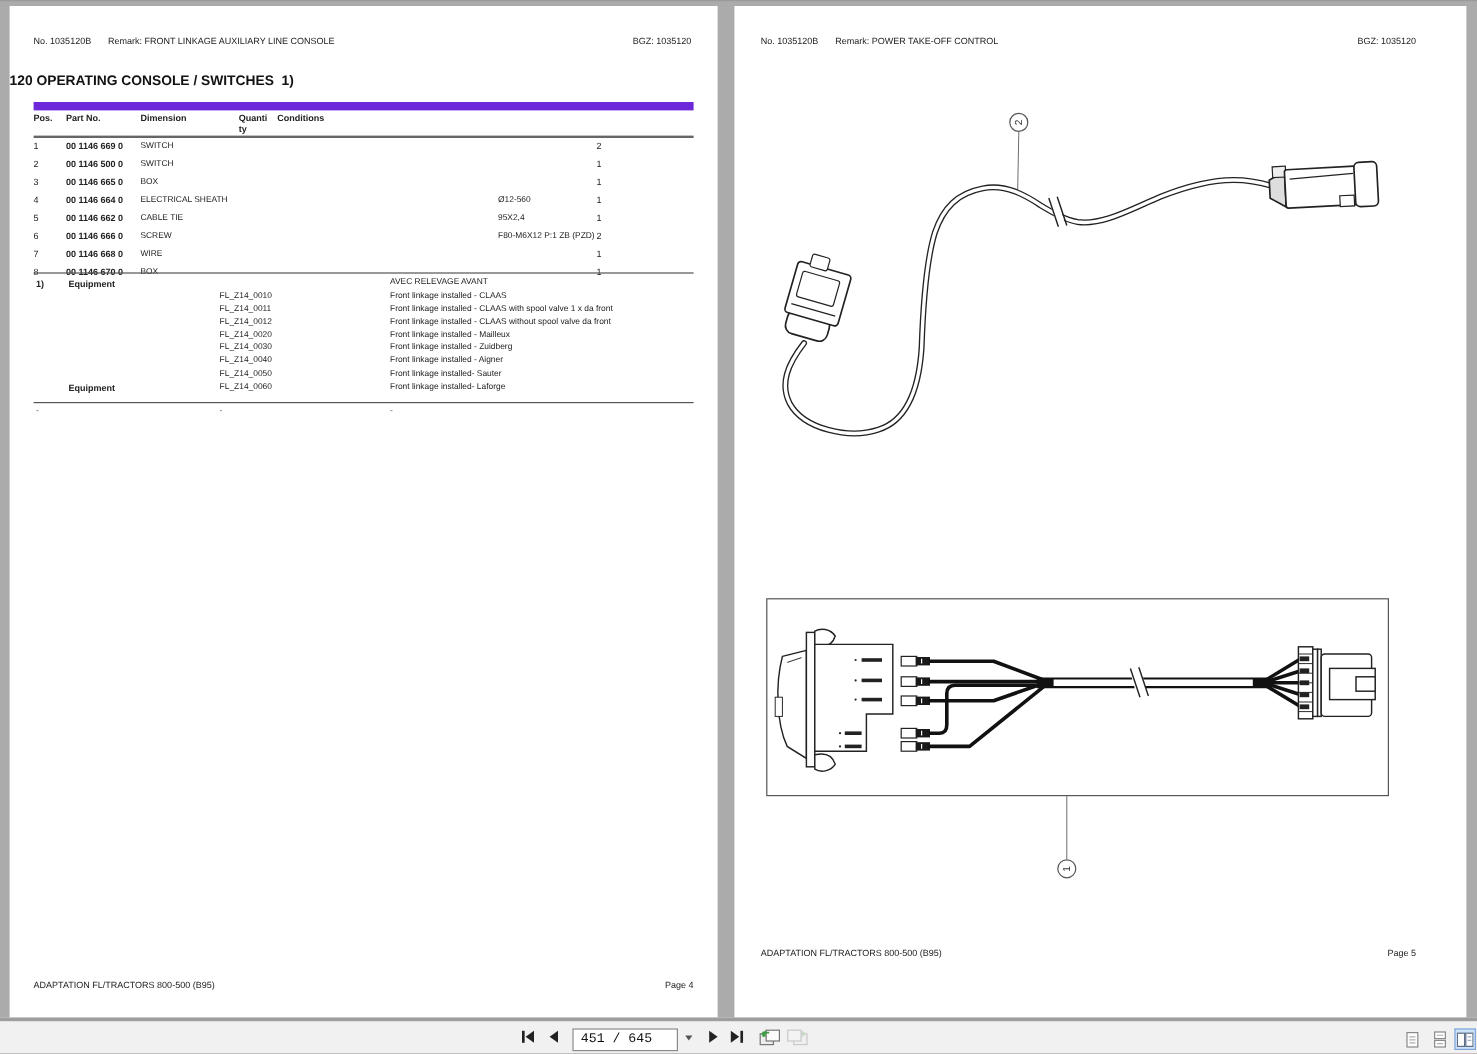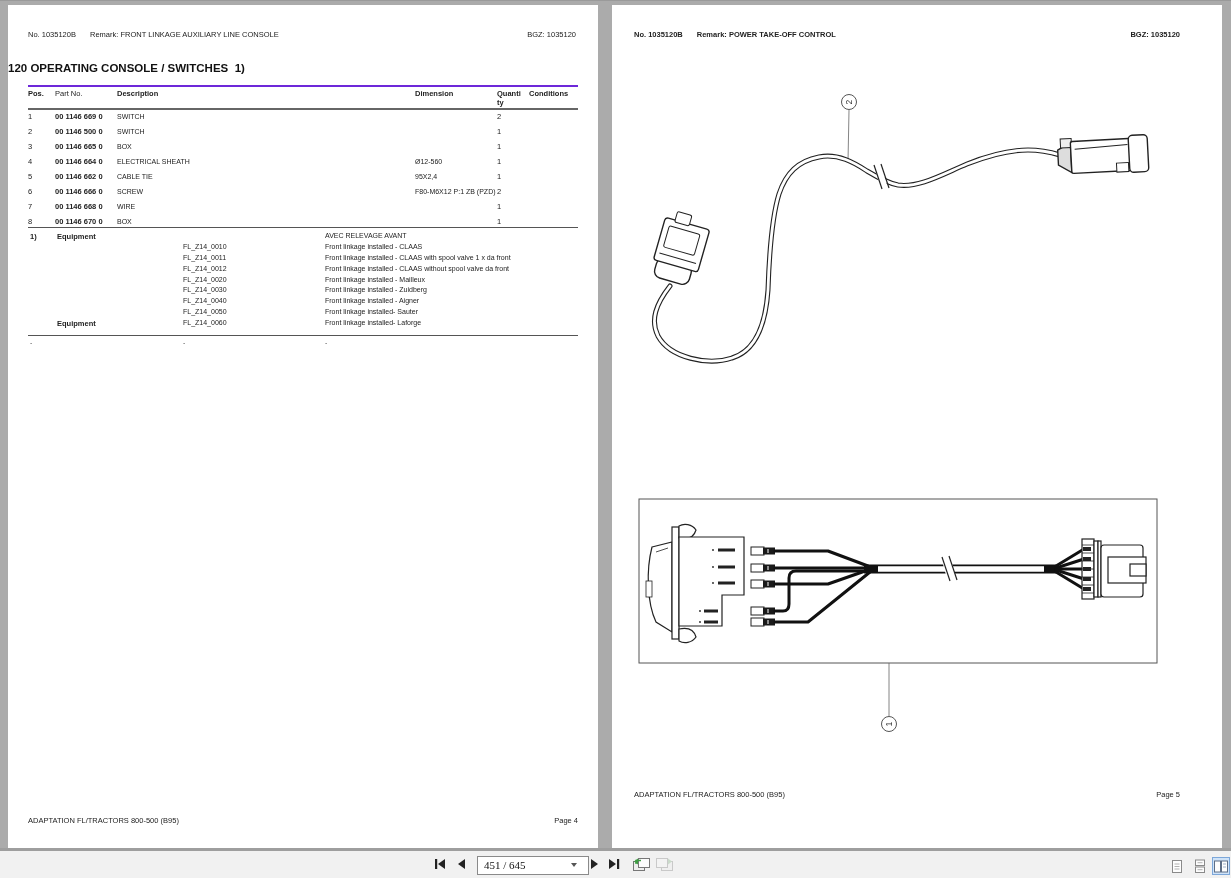--- a/index.html
+++ b/index.html
@@ -8,40 +8,40 @@
     background:#ababab;font-family:"Liberation Sans",sans-serif;
     -webkit-font-smoothing:antialiased;
   }
   .canvas-top-line{position:absolute;left:0;top:0;width:1231px;height:1px;background:#9a9a9a;}
   .page{position:absolute;top:5px;height:843px;background:#ffffff;}
   .page-left{left:8px;width:590px;}
   .page-right{left:612px;width:610px;}
 
   
   .doc-head{position:absolute;top:25px;left:20px;right:22px;height:12px;font-size:7.5px;color:#222;}
-  .page-right .doc-head{left:22px;right:42px;font-weight:bold;}
+  .page-right .doc-head{left:22px;right:42px;}
   .doc-head .remark{margin-left:14px;}
   .doc-head .bgz{position:absolute;right:0;top:0;}
   .doc-title{position:absolute;top:57px;left:0;width:100%;text-align:left;
     font-size:11.5px;font-weight:700;color:#111;white-space:pre;}
 
   
   .parts-table{position:absolute;left:20px;top:80px;width:550px;font-size:7.5px;color:#222;}
-  .pt-head{display:flex;border-top:2px solid #6d28d9;border-bottom:2px solid #666;
+  .pt-head{display:flex;border-top:7px solid #6d28d9;border-bottom:2px solid #666;
     font-weight:700;padding:2px 0 1px 0;min-height:17px;box-sizing:border-box;}
   .pt-row{display:flex;padding-top:2px;}
   .c-pos{width:27px;}
   .c-part{width:62px;font-weight:700;}
   .c-desc{width:298px;font-size:7px;padding-top:1px;box-sizing:border-box;}
   .pt-head .c-desc{font-size:7.5px;padding-top:0;}
   .c-dim{width:82px;font-size:7px;padding-top:1px;box-sizing:border-box;}
   .pt-head .c-dim{font-size:7.5px;padding-top:0;}
   .c-qty{width:32px;overflow-wrap:break-word;}
   .c-cond{width:47px;}
-  .pt-head .c-part{font-weight:400;}
+  .pt-head .c-part{font-weight:700;}
   .pt-row{min-height:13px;}
 
   
   .equip-sep{position:absolute;left:20px;top:222px;width:550px;height:0;border-top:1px solid #555;}
   .equip{position:absolute;left:20px;top:227px;width:550px;font-size:7px;color:#222;}
   .eq-line{position:relative;height:10.9px;}
   .eq-ref{position:absolute;left:2px;font-weight:700;font-size:7.5px;}
   .eq-head{position:absolute;left:29px;font-weight:700;font-size:7.5px;}
   .eq-code{position:absolute;left:155px;}
   .eq-desc{position:absolute;left:297px;}
@@ -62,22 +62,22 @@
 
   
   .toolbar{position:absolute;left:0;top:848px;width:1231px;height:30px;
     background:#f1f1f1;border-top:3px solid #9e9e9e;box-sizing:border-box;}
   .tb-btn{position:absolute;top:5px;width:18px;height:18px;padding:0;margin:0;
     background:transparent;border:none;cursor:pointer;}
   .tb-first{left:431px;} .tb-prev{left:453px;}
   .tb-next{left:585px;} .tb-last{left:605px;}
   .tb-prevview{left:630px;width:22px;} .tb-nextview{left:654px;width:22px;opacity:.45;}
   .page-input-wrap{position:absolute;left:477px;top:4px;width:104px;height:19px;}
-  .page-input{width:112px;height:19px;box-sizing:border-box;border:1px solid #8a8a8a;
-    background:#fff;font-family:Liberation Serif, serif;font-size:11px;color:#111;
+  .page-input{width:88px;height:19px;box-sizing:border-box;border:1px solid #8a8a8a;
+    background:#fff;font-family:Liberation Mono, monospace;font-size:11px;color:#111;
     padding:0 14px 0 6px;}
   .page-input-arrow{position:absolute;right:4px;top:8px;width:0;height:0;
     border-left:3.5px solid transparent;border-right:3.5px solid transparent;
     border-top:4px solid #555;pointer-events:none;}
   .view-btn{position:absolute;top:6px;width:18px;height:18px;padding:1px;margin:0;
     background:transparent;border:1px solid transparent;cursor:pointer;box-sizing:border-box;}
   .vb-single{left:1168px;} .vb-cont{left:1191px;}
   .vb-facing{left:1212px;background:#cfe3f8;border:1px solid #7da7d9;}
 </style>
 </head>
@@ -90,21 +90,20 @@
     <span>No. 1035120B</span><span class="remark">Remark: FRONT LINKAGE AUXILIARY LINE CONSOLE</span>
     <span class="bgz">BGZ: 1035120</span>
   </div>
 
   <div class="doc-title">120 OPERATING CONSOLE / SWITCHES  1)</div>
 
   <div class="parts-table">
     <div class="pt-head">
       <span class="c-pos">Pos.</span>
       <span class="c-part">Part No.</span>
-      <span class="c-desc">Description</span>
       <span class="c-dim">Dimension</span>
       <span class="c-qty">Quanti ty</span>
       <span class="c-cond">Conditions</span>
     </div>
     <div class="pt-row">
       <span class="c-pos">1</span>
       <span class="c-part">00 1146 669 0</span>
       <span class="c-desc">SWITCH</span>
       <span class="c-dim"></span>
       <span class="c-qty">2</span>

